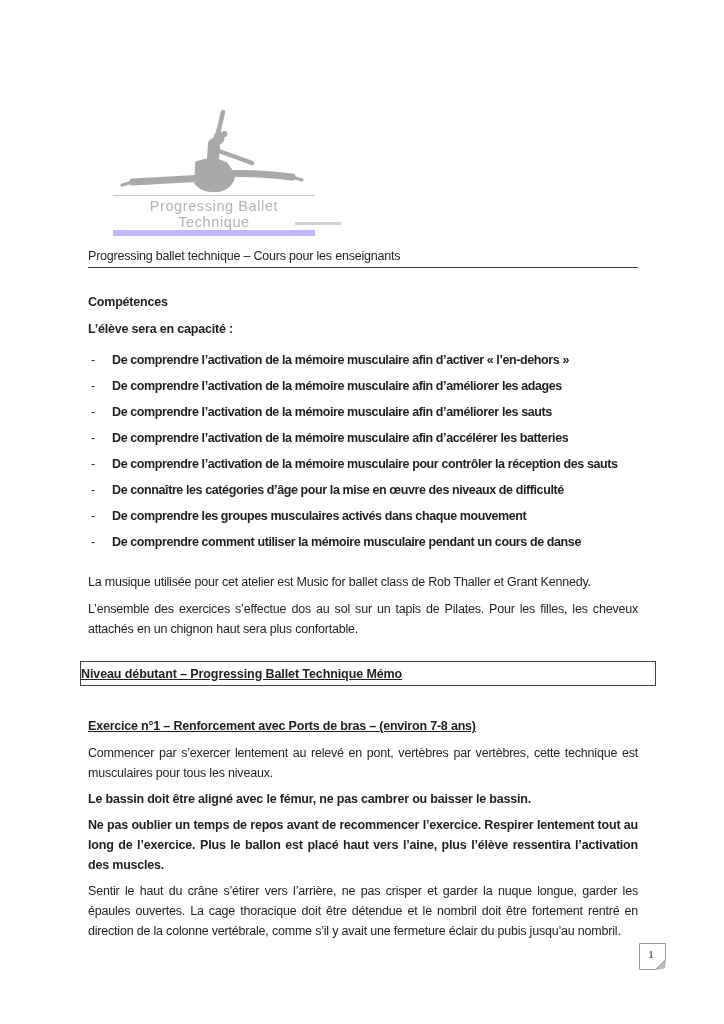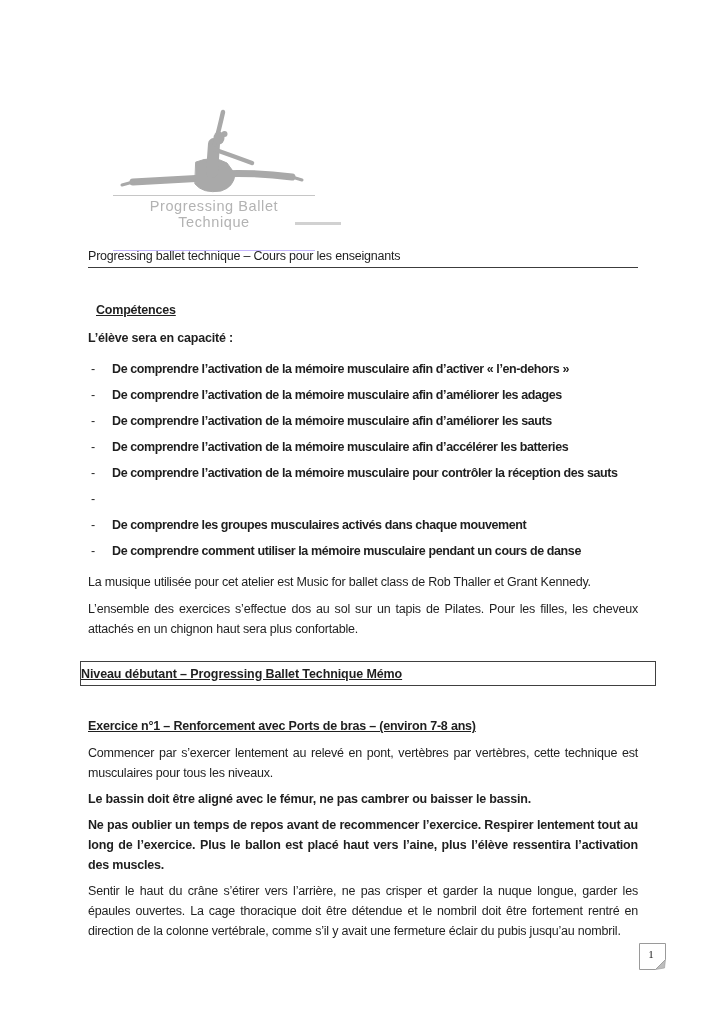--- a/index.html
+++ b/index.html
@@ -7,35 +7,35 @@
     position:relative; width:724px; height:1024px; margin:0 auto;
     background:#ffffff; overflow:hidden;
     font-family:"Liberation Sans", sans-serif;
     color:#1f1f1f; font-size:12.5px; letter-spacing:-0.2px;
   }
 
   
   .logo { position:absolute; left:113px; top:100px; width:202px; }
   .logo svg { display:block; width:202px; height:95px; }
   .wordmark {
-    border-top:1px solid #c6c6c6; border-bottom:1px solid #c4b5fd;
+    border-top:1px solid #c6c6c6; border-bottom:6px solid #c4b5fd;
     color:#b3b3b3; font-size:14.5px; letter-spacing:0.6px;
-    text-align:center; padding:2px 0 20px; font-weight:400;
+    text-align:center; padding:2px 0 0; font-weight:400;
   }
   .credit { position:absolute; left:182px; top:122px; width:46px; height:3px;
     background:#c9c9c9; opacity:0.85; }
 
   
   .doc-header { position:absolute; left:88px; top:249px; width:550px; }
   .doc-header .title { line-height:15px; }
   .doc-header .rule { margin-top:3px; border-top:1px solid #3c3c3c; height:0; }
 
   
   .competences { position:absolute; left:88px; top:292px; width:566px; }
-  .competences .heading { font-weight:bold; line-height:20px; margin:8px;text-decoration:underline; }
+  .competences .heading { font-weight:bold; line-height:20px; margin:0; }
   .competences .intro { font-weight:bold; line-height:20px; margin:7px 0 0; }
   .competences ul { list-style:none; margin:8px 0 0; padding:0; }
   .competences li {
     position:relative; padding-left:24px; height:26px; line-height:26px;
     font-weight:bold; white-space:nowrap; letter-spacing:-0.4px;
   }
   .competences li .marker { position:absolute; left:3px; font-weight:400; }
 
   
   .notes { position:absolute; left:88px; top:572px; width:550px; }
@@ -106,21 +106,21 @@
 
   <div class="competences">
     <p class="heading">Compétences</p>
     <p class="intro">L’élève sera en capacité :</p>
     <ul>
       <li><span class="marker">-</span><span>De comprendre l’activation de la mémoire musculaire afin d’activer « l’en-dehors »</span></li>
       <li><span class="marker">-</span><span>De comprendre l’activation de la mémoire musculaire afin d’améliorer les adages</span></li>
       <li><span class="marker">-</span><span>De comprendre l’activation de la mémoire musculaire afin d’améliorer les sauts</span></li>
       <li><span class="marker">-</span><span>De comprendre l’activation de la mémoire musculaire afin d’accélérer les batteries</span></li>
       <li><span class="marker">-</span><span>De comprendre l’activation de la mémoire musculaire pour contrôler la réception des sauts</span></li>
-      <li><span class="marker">-</span></li>
+      <li><span class="marker">-</span><span>De connaître les catégories d’âge pour la mise en œuvre des niveaux de difficulté</span></li>
       <li><span class="marker">-</span><span>De comprendre les groupes musculaires activés dans chaque mouvement</span></li>
       <li><span class="marker">-</span><span>De comprendre comment utiliser la mémoire musculaire pendant un cours de danse</span></li>
     </ul>
   </div>
 
   <div class="notes">
     <p class="one-line">La musique utilisée pour cet atelier est Music for ballet class de Rob Thaller et Grant Kennedy.</p>
     <p class="justified">L’ensemble des exercices s’effectue dos au sol sur un tapis de Pilates. Pour les filles, les cheveux attachés en un chignon haut sera plus confortable.</p>
   </div>
 

